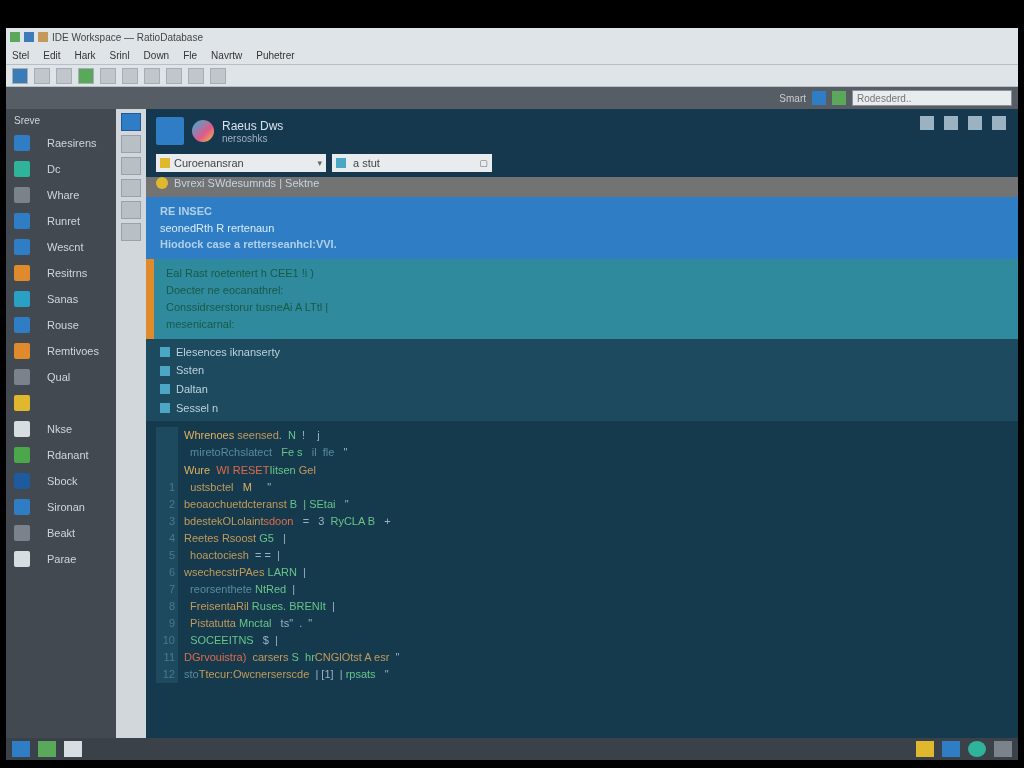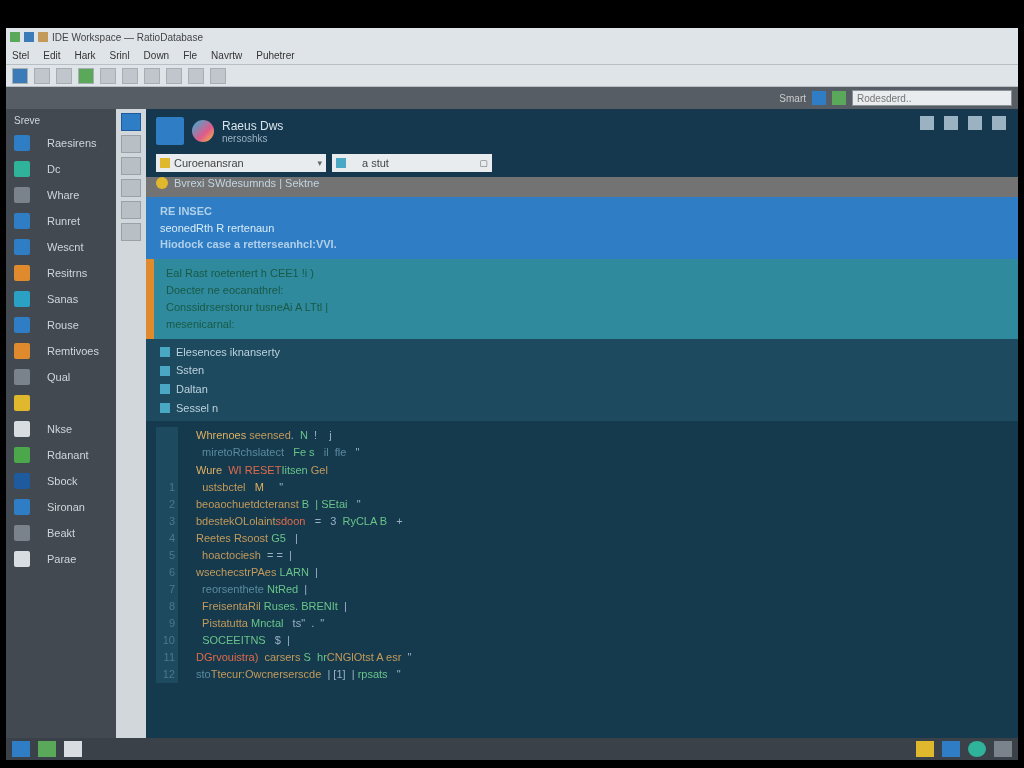--- a/index.html
+++ b/index.html
@@ -73,21 +73,21 @@
 .oblock .body { flex:1; background:#2f8a9e; padding:6px 12px; color:#1d4a3a; font-size:10px; line-height:1.55; }
 .oblock .body .l { color:#195a45; }
 
 
 .tree { background:#1d4a5e; padding:4px 14px; color:#bcd2de; font-size:10px; line-height:1.7; }
 .tree .node { display:flex; align-items:center; gap:6px; }
 .tree .tico { width:10px;height:10px;background:#4aa8c4; }
 
 
 .code { flex:1; background:#153a4e; padding:6px 10px; font-family:Consolas,monospace; font-size:10px; line-height:1.55; overflow:hidden; color:#9ab2c2; }
-.code .ln { display:flex; gap:18px; white-space:pre; }
+.code .ln { display:flex; gap:6px; white-space:pre; }
 .code .gutter { width:22px; text-align:right; color:#4a7890; background:#1d4a5e; padding-right:3px; flex:none; }
 .kw{color:#e0b060;} .str{color:#6ac48a;} .fn{color:#c49a5a;} .cm{color:#5a8a9e;} .err{color:#e06a4a;}
 
 
 .hdr-right { position:absolute; top:88px; right:12px; display:flex; gap:10px; }
 .hdr-right .hi { width:14px; height:14px; background:#9ab2c2; }
 
 
 .taskbar { position:absolute; left:6px; right:6px; bottom:8px; height:22px; background:#3a4148; display:flex; align-items:center; padding:0 6px; gap:8px; }
 .taskbar .tsk { width:18px; height:16px; }
@@ -235,21 +235,21 @@
 
       <div class="address-row">
         <div class="combo addr">
           <span style="display:flex;align-items:center;gap:4px">
               <span style="width:10px;height:10px;background:#e0b82e"></span>
               <span>Curoenansran</span>
             </span>
           <span class="chev">▾</span>
         </div>
         <div class="combo srch">
-          <span style="display:flex;align-items:center;gap:16px">
+          <span style="display:flex;align-items:center;gap:7px">
               <span style="width:10px;height:10px;background:#4aa8c4"></span>
               <span>a stut</span>
             </span>
           <span class="chev">▢</span>
         </div>
       </div>
 
       <div class="crumbbar">
         <span class="crumb-ico"></span>
         <span>Bvrexi SWdesumnds | Sektne</span>

